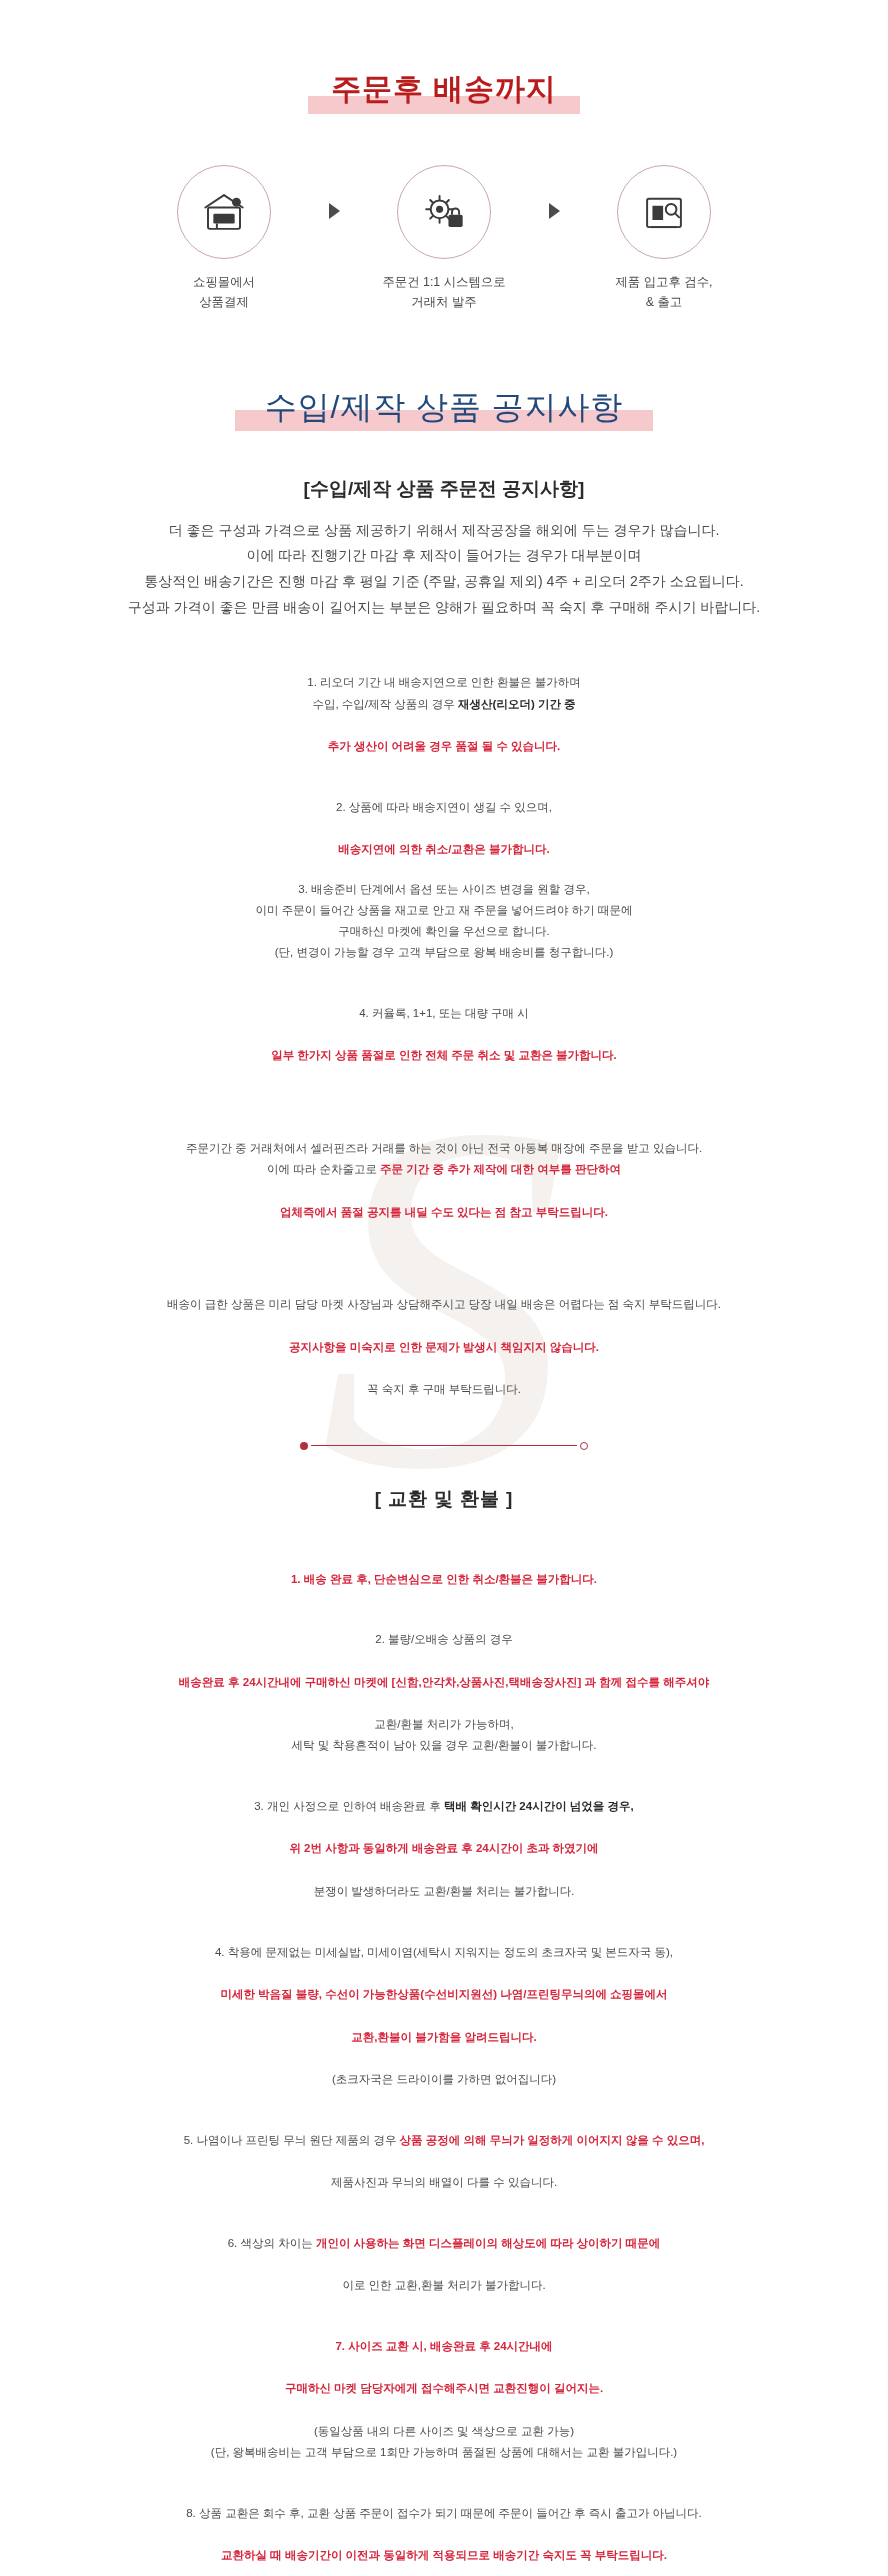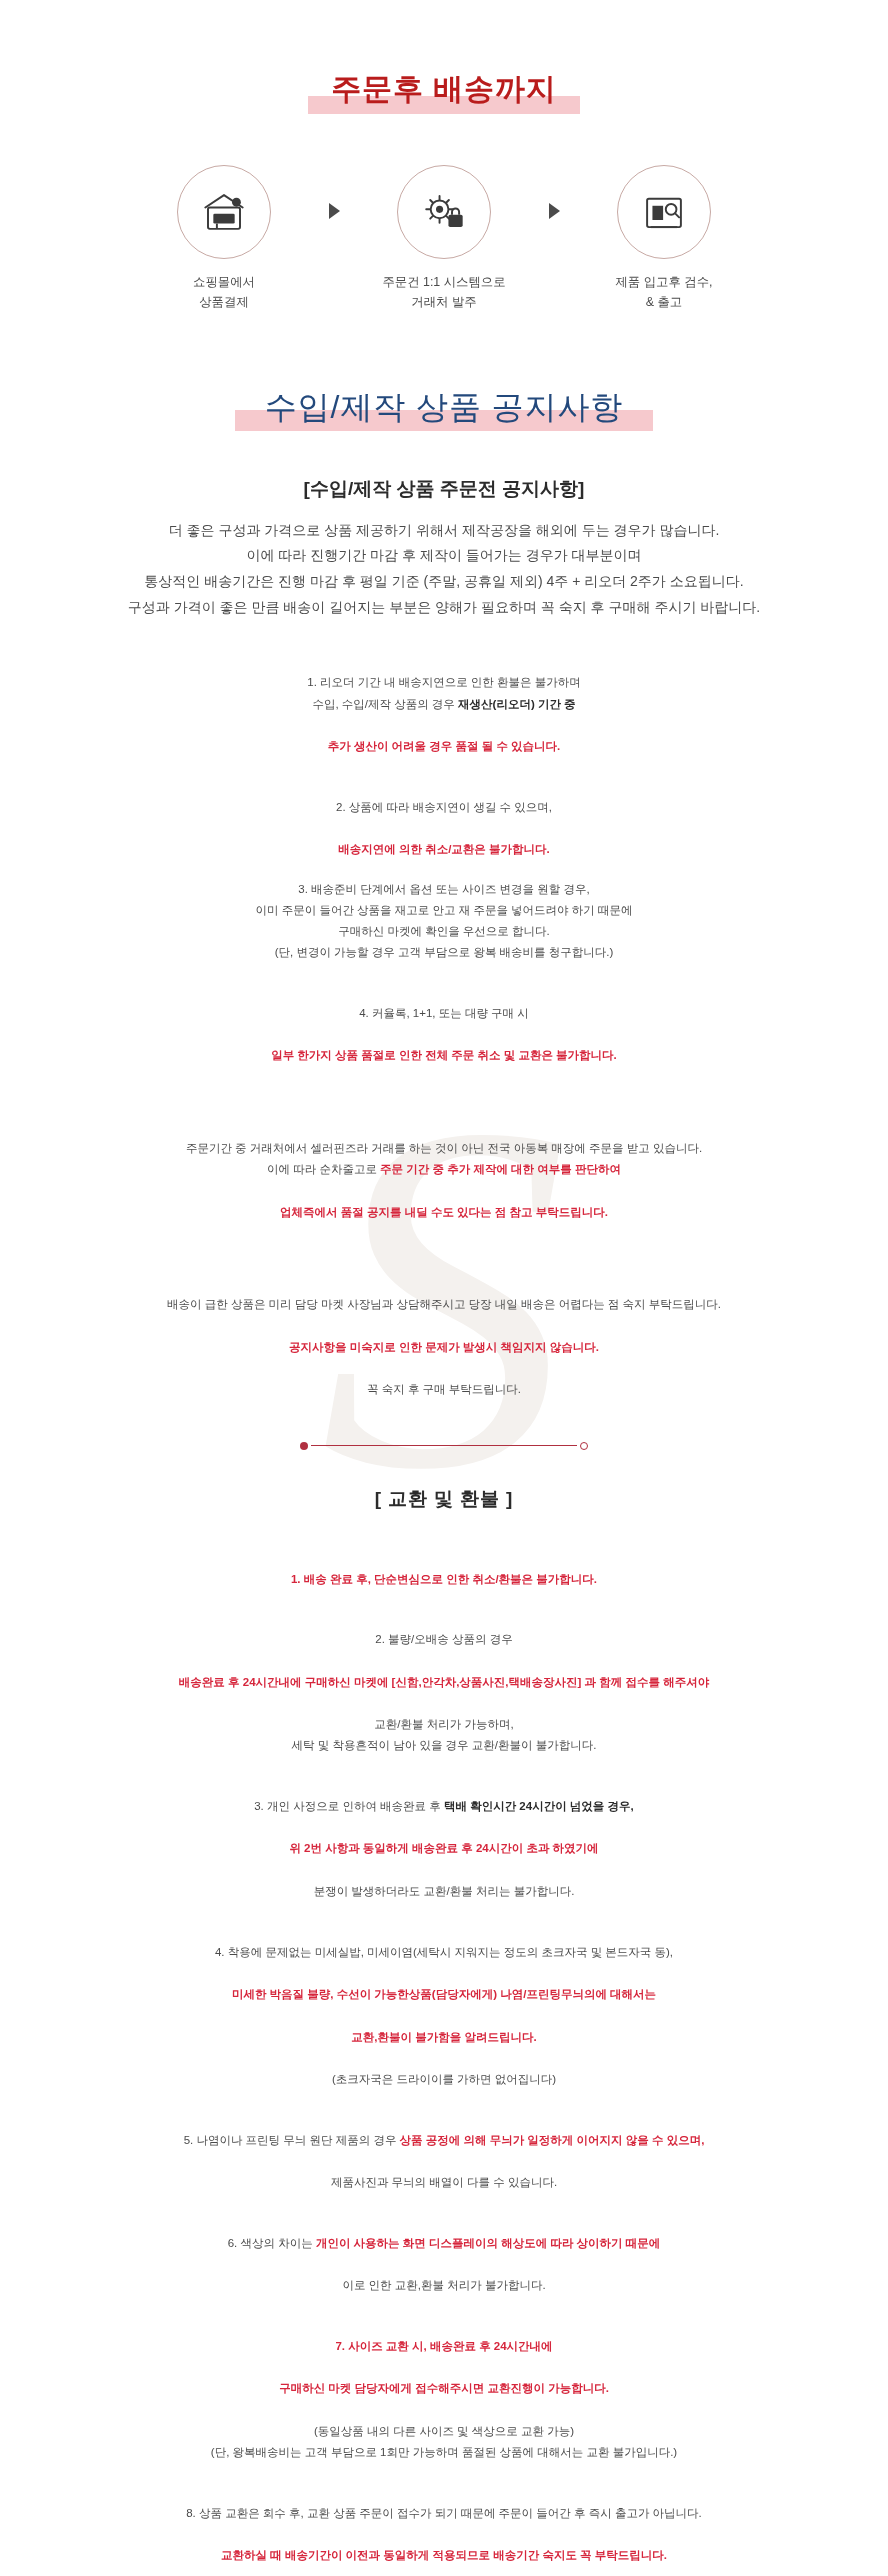--- a/index.html
+++ b/index.html
@@ -361,38 +361,38 @@
       </div>
 
       <div class="item">
         <span>3. 개인 사정으로 인하여 배송완료 후 </span><span class="em-dark">택배 확인시간 24시간이 넘었을 경우,</span><br>
         <span class="em-red">위 2번 사항과 동일하게 배송완료 후 24시간이 초과 하였기에</span><br>
         <span>분쟁이 발생하더라도 교환/환불 처리는 불가합니다.</span>
       </div>
 
       <div class="item">
         <span>4. 착용에 문제없는 미세실밥, 미세이염(세탁시 지워지는 정도의 초크자국 및 본드자국 동),</span><br>
-        <span class="em-red">미세한 박음질 불량, 수선이 가능한상품(담당자에게) 나염/프린팅무늬의에 대해서는</span><br>
+        <span class="em-red">미세한 박음질 불량, 수선이 가능한상품(수선비지원선) 나염/프린팅무늬의에 쇼핑몰에서</span><br>
         <span class="em-red">교환,환불이 불가함을 알려드립니다.</span><br>
         <span>(초크자국은 드라이이를 가하면 없어집니다)</span>
       </div>
 
       <div class="item">
         <span>5. 나염이나 프린팅 무늬 원단 제품의 경우 </span><span class="em-red">상품 공정에 의해 무늬가 일정하게 이어지지 않을 수 있으며,</span><br>
         <span>제품사진과 무늬의 배열이 다를 수 있습니다.</span>
       </div>
 
       <div class="item">
         <span>6. 색상의 차이는 </span><span class="em-red">개인이 사용하는 화면 디스플레이의 해상도에 따라 상이하기 때문에</span><br>
         <span>이로 인한 교환,환불 처리가 불가합니다.</span>
       </div>
 
       <div class="item">
         <span class="em-red">7. 사이즈 교환 시, 배송완료 후 24시간내에</span><br>
-        <span class="em-red">구매하신 마켓 담당자에게 접수해주시면 교환진행이 가능합니다.</span><br>
+        <span class="em-red">구매하신 마켓 담당자에게 접수해주시면 교환진행이 길어지는.</span><br>
         <span>(동일상품 내의 다른 사이즈 및 색상으로 교환 가능)
 (단, 왕복배송비는 고객 부담으로 1회만 가능하며 품절된 상품에 대해서는 교환 불가입니다.)</span>
       </div>
 
       <div class="item">
         <span>8. 상품 교환은 회수 후, 교환 상품 주문이 접수가 되기 때문에 주문이 들어간 후 즉시 출고가 아닙니다.</span><br>
         <span class="em-red">교환하실 때 배송기간이 이전과 동일하게 적용되므로 배송기간 숙지도 꼭 부탁드립니다.</span>
       </div>
     </div>
 

